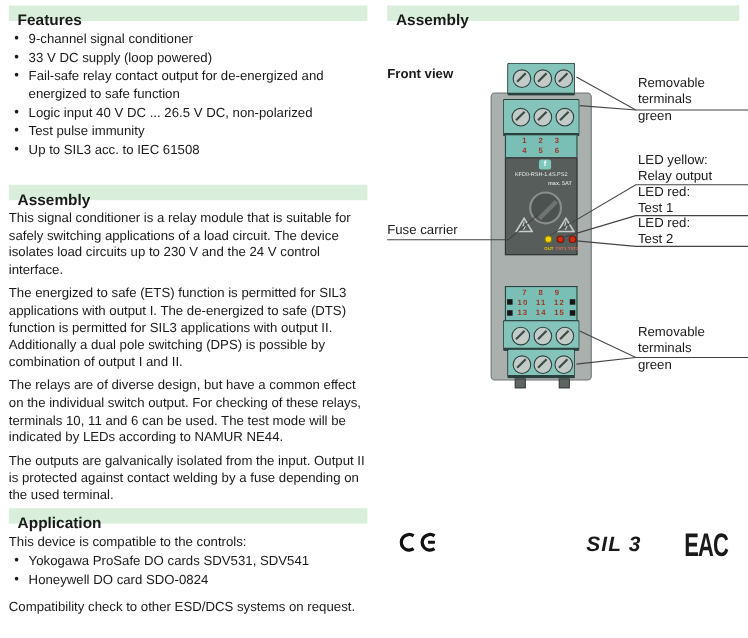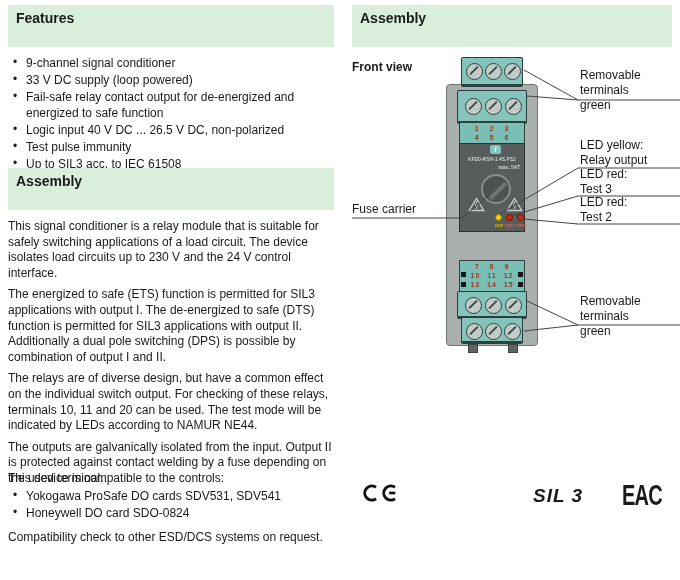--- a/index.html
+++ b/index.html
@@ -2,21 +2,21 @@
 <html><head>
 <meta charset="utf-8">
 <style>
   html,body { margin:0; padding:0; background:#ffffff; }
   #page {
     position:relative; width:680px; height:580px; overflow:hidden;
     background:#ffffff; font-family:"Liberation Sans","DejaVu Sans",sans-serif; color:#1a1a1a;
   }
   .section { position:absolute; left:8px; width:326px; }
   .bar {
-    background:#d9eedb; height:42px; box-sizing:border-box;
+    background:#d9eedb; height:14px; box-sizing:border-box;
     font-size:14px; font-weight:bold; padding:5px 0 0 8px;
   }
   ul.bullets { list-style:none; margin:9px 0 0 0; padding:0 0 0 5px; font-size:12px; line-height:15.5px; }
   ul.bullets li { position:relative; padding-left:13px; margin:1.5px 0; }
   ul.bullets li::before { content:"\2022"; position:absolute; left:0; top:-1px; }
   .paras { margin-top:9px; }
   .paras p { margin:0 0 6px 0; font-size:12px; line-height:15.6px; }
   .intro { margin-top:9px; font-size:12px; line-height:15.5px; }
   .note { margin-top:9px; font-size:12px; line-height:15.5px; }
 
@@ -79,26 +79,29 @@
     </ul>
   </div>
 
   <div class="section" style="top:168px;">
     <div class="bar">
       <span>Assembly</span>
     </div>
     <div class="paras">
       <p>This signal conditioner is a relay module that is suitable for safely switching applications of a load circuit. The device isolates load circuits up to 230 V and the 24 V control interface.</p>
       <p>The energized to safe (ETS) function is permitted for SIL3 applications with output I. The de-energized to safe (DTS) function is permitted for SIL3 applications with output II. Additionally a dual pole switching (DPS) is possible by combination of output I and II.</p>
-      <p>The relays are of diverse design, but have a common effect on the individual switch output. For checking of these relays, terminals 10, 11 and 20 can be used. The test mode will be indicated by LEDs according to NAMUR NE44.</p>
+      <p>The relays are of diverse design, but have a common effect on the individual switch output. For checking of these relays, terminals 10, 11 and 6 can be used. The test mode will be indicated by LEDs according to NAMUR NE44.</p>
       <p>The outputs are galvanically isolated from the input. Output II is protected against contact welding by a fuse depending on the used terminal.</p>
     </div>
   </div>
 
   <div class="section" style="top:462px;">
+    <div class="bar">
+      <span>Application</span>
+    </div>
     <div class="intro">This device is compatible to the controls:</div>
     <ul class="bullets" style="margin-top:2px;">
       <li>Yokogawa ProSafe DO cards SDV531, SDV541</li>
       <li>Honeywell DO card SDO-0824</li>
     </ul>
     <div class="note">Compatibility check to other ESD/DCS systems on request.</div>
   </div>
 
   <div class="bar" id="assembly-bar">
     <span>Assembly</span>
@@ -175,21 +178,21 @@
   <div class="callout" style="left:580px;top:68px;">
     <div>Removable terminals</div>
     <div>green</div>
   </div>
   <div class="callout" style="left:580px;top:138px;">
     <div>LED yellow:</div>
     <div>Relay output</div>
   </div>
   <div class="callout" style="left:580px;top:167px;">
     <div>LED red:</div>
-    <div>Test 3</div>
+    <div>Test 1</div>
   </div>
   <div class="callout" style="left:580px;top:195px;">
     <div>LED red:</div>
     <div>Test 2</div>
   </div>
   <div class="callout" style="left:352px;top:202px;">
     <div>Fuse carrier</div>
   </div>
   <div class="callout" style="left:580px;top:294px;">
     <div>Removable terminals</div>

